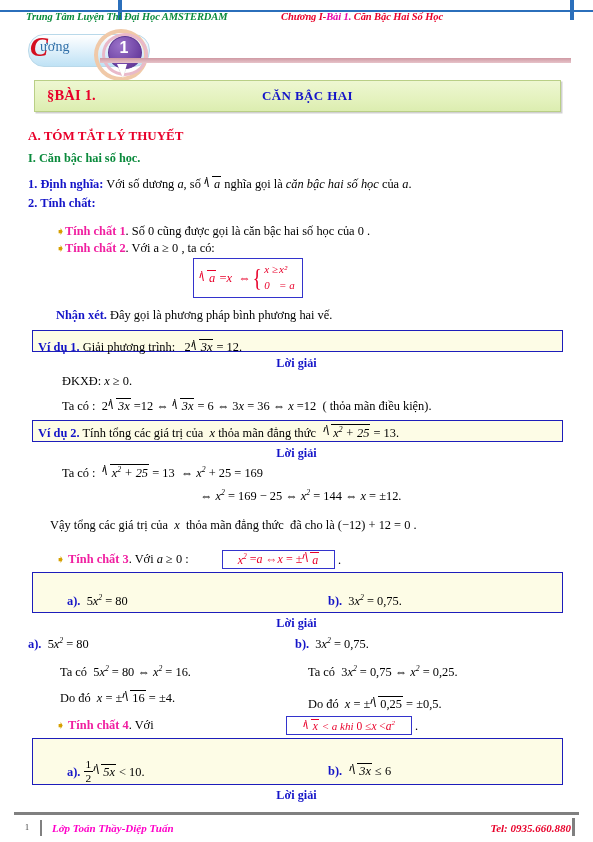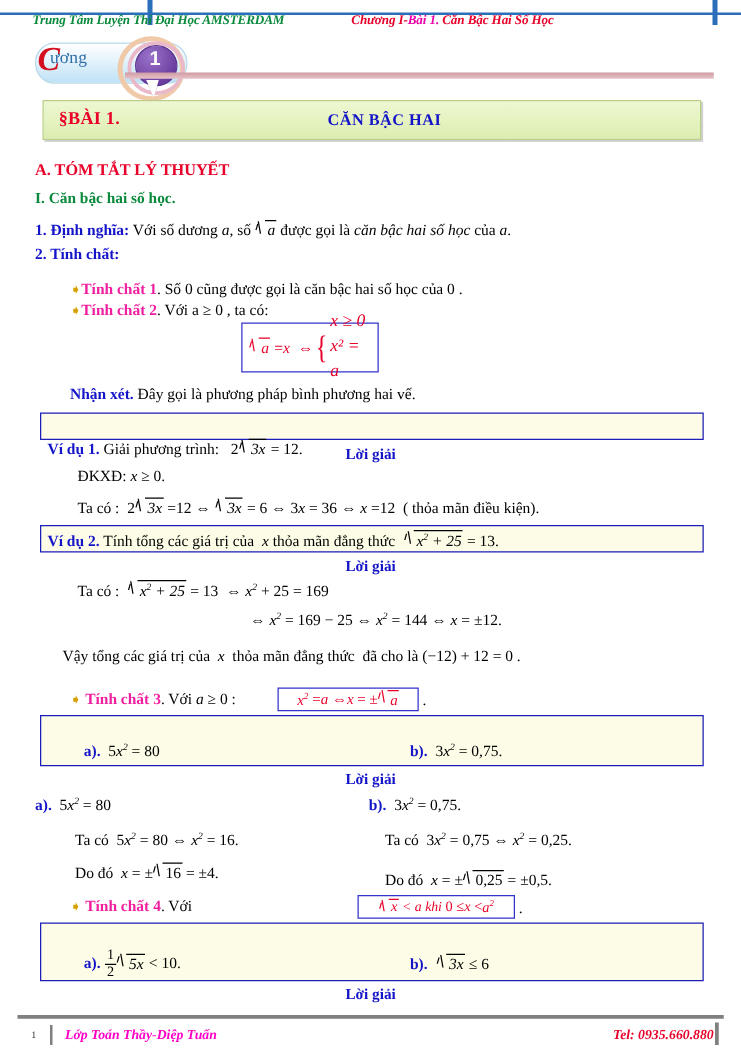--- a/index.html
+++ b/index.html
@@ -164,21 +164,21 @@
 
   .center{position:absolute;width:593px;text-align:center;}
   .loigiai{font-weight:bold;color:#1414c8;font-size:12.2px;}
 
   
   .sys{display:inline-flex;align-items:center;}
   .brace{
     font-size:26px;line-height:1;font-family:"Liberation Serif",serif;
     transform:scaleX(.75);display:inline-block;margin-right:1px;
   }
-  .syslines{display:inline-flex;flex-direction:column;font-size:14px;line-height:1.45;}
+  .syslines{display:inline-flex;flex-direction:row;font-size:11px;line-height:1.45;}
 
   
   .frac{display:inline-block;vertical-align:-0.55em;text-align:center;font-size:.92em;}
   .frac .num{display:block;border-bottom:1.1px solid currentColor;padding:0 2px;line-height:1.05;}
   .frac .den{display:block;padding:0 2px;line-height:1.15;}
 
   
   .foot-rule{position:absolute;left:14px;top:812px;width:565px;height:2.5px;background:#808080;}
   .foot{
     position:absolute;left:14px;top:818px;width:565px;height:20px;
@@ -236,21 +236,21 @@
 
     <div class="row b red" style="left:28px;top:4px;font-size:13px;">A. TÓM TẮT LÝ THUYẾT</div>
 
     <div class="row b green" style="left:28px;top:27px;font-size:12.3px;">I. Căn bậc hai số học.</div>
 
     <div class="row" style="left:28px;top:52px;">
       <span class="b blue">1. Định nghĩa:</span>
       <span>Với số dương</span>
       <span class="mi">a</span><span>, số</span>
       <span class="sqrt"><span class="rad"></span><span class="bar mi">a</span></span>
-      <span>được gọi là</span>
+      <span>nghĩa gọi là</span>
       <span class="i">căn bậc hai số học</span>
       <span>của</span>
       <span class="mi">a</span><span>.</span>
     </div>
 
     <div class="row b blue" style="left:28px;top:72px;">2. Tính chất:</div>
 
     <div class="row" style="left:56px;top:100px;">
       <span class="bull">➧</span><span class="b magenta">Tính chất 1</span><span>. Số 0 cũng được gọi là căn bậc hai số học của 0 .</span>
     </div>
@@ -273,21 +273,21 @@
         </span>
       </span>
     </div>
 
     <div class="row" style="left:56px;top:184px;">
       <span class="b blue">Nhận xét.</span>
       <span>Đây gọi là phương pháp bình phương hai vế.</span>
     </div>
 
     <div class="exbox" style="left:32px;top:206px;width:531px;height:22px;">
-      <div class="row" style="left:5px;top:20px;">
+      <div class="row" style="left:5px;top:8px;">
         <span class="exlabel">Ví dụ 1.</span>
         <span>Giải phương trình:</span>
         <span class="mn">&nbsp;&nbsp;2</span><span class="sqrt"><span class="rad"></span><span class="bar mi">3x</span></span><span class="mn">&nbsp;= 12.</span>
       </div>
     </div>
     <div class="center loigiai" style="top:232px;">Lời giải</div>
     <div class="row" style="left:62px;top:250px;">
       <span class="mn">ĐKXĐ: </span><span class="mi">x</span><span class="mn"> ≥ 0.</span>
     </div>
     <div class="row" style="left:62px;top:274px;">

